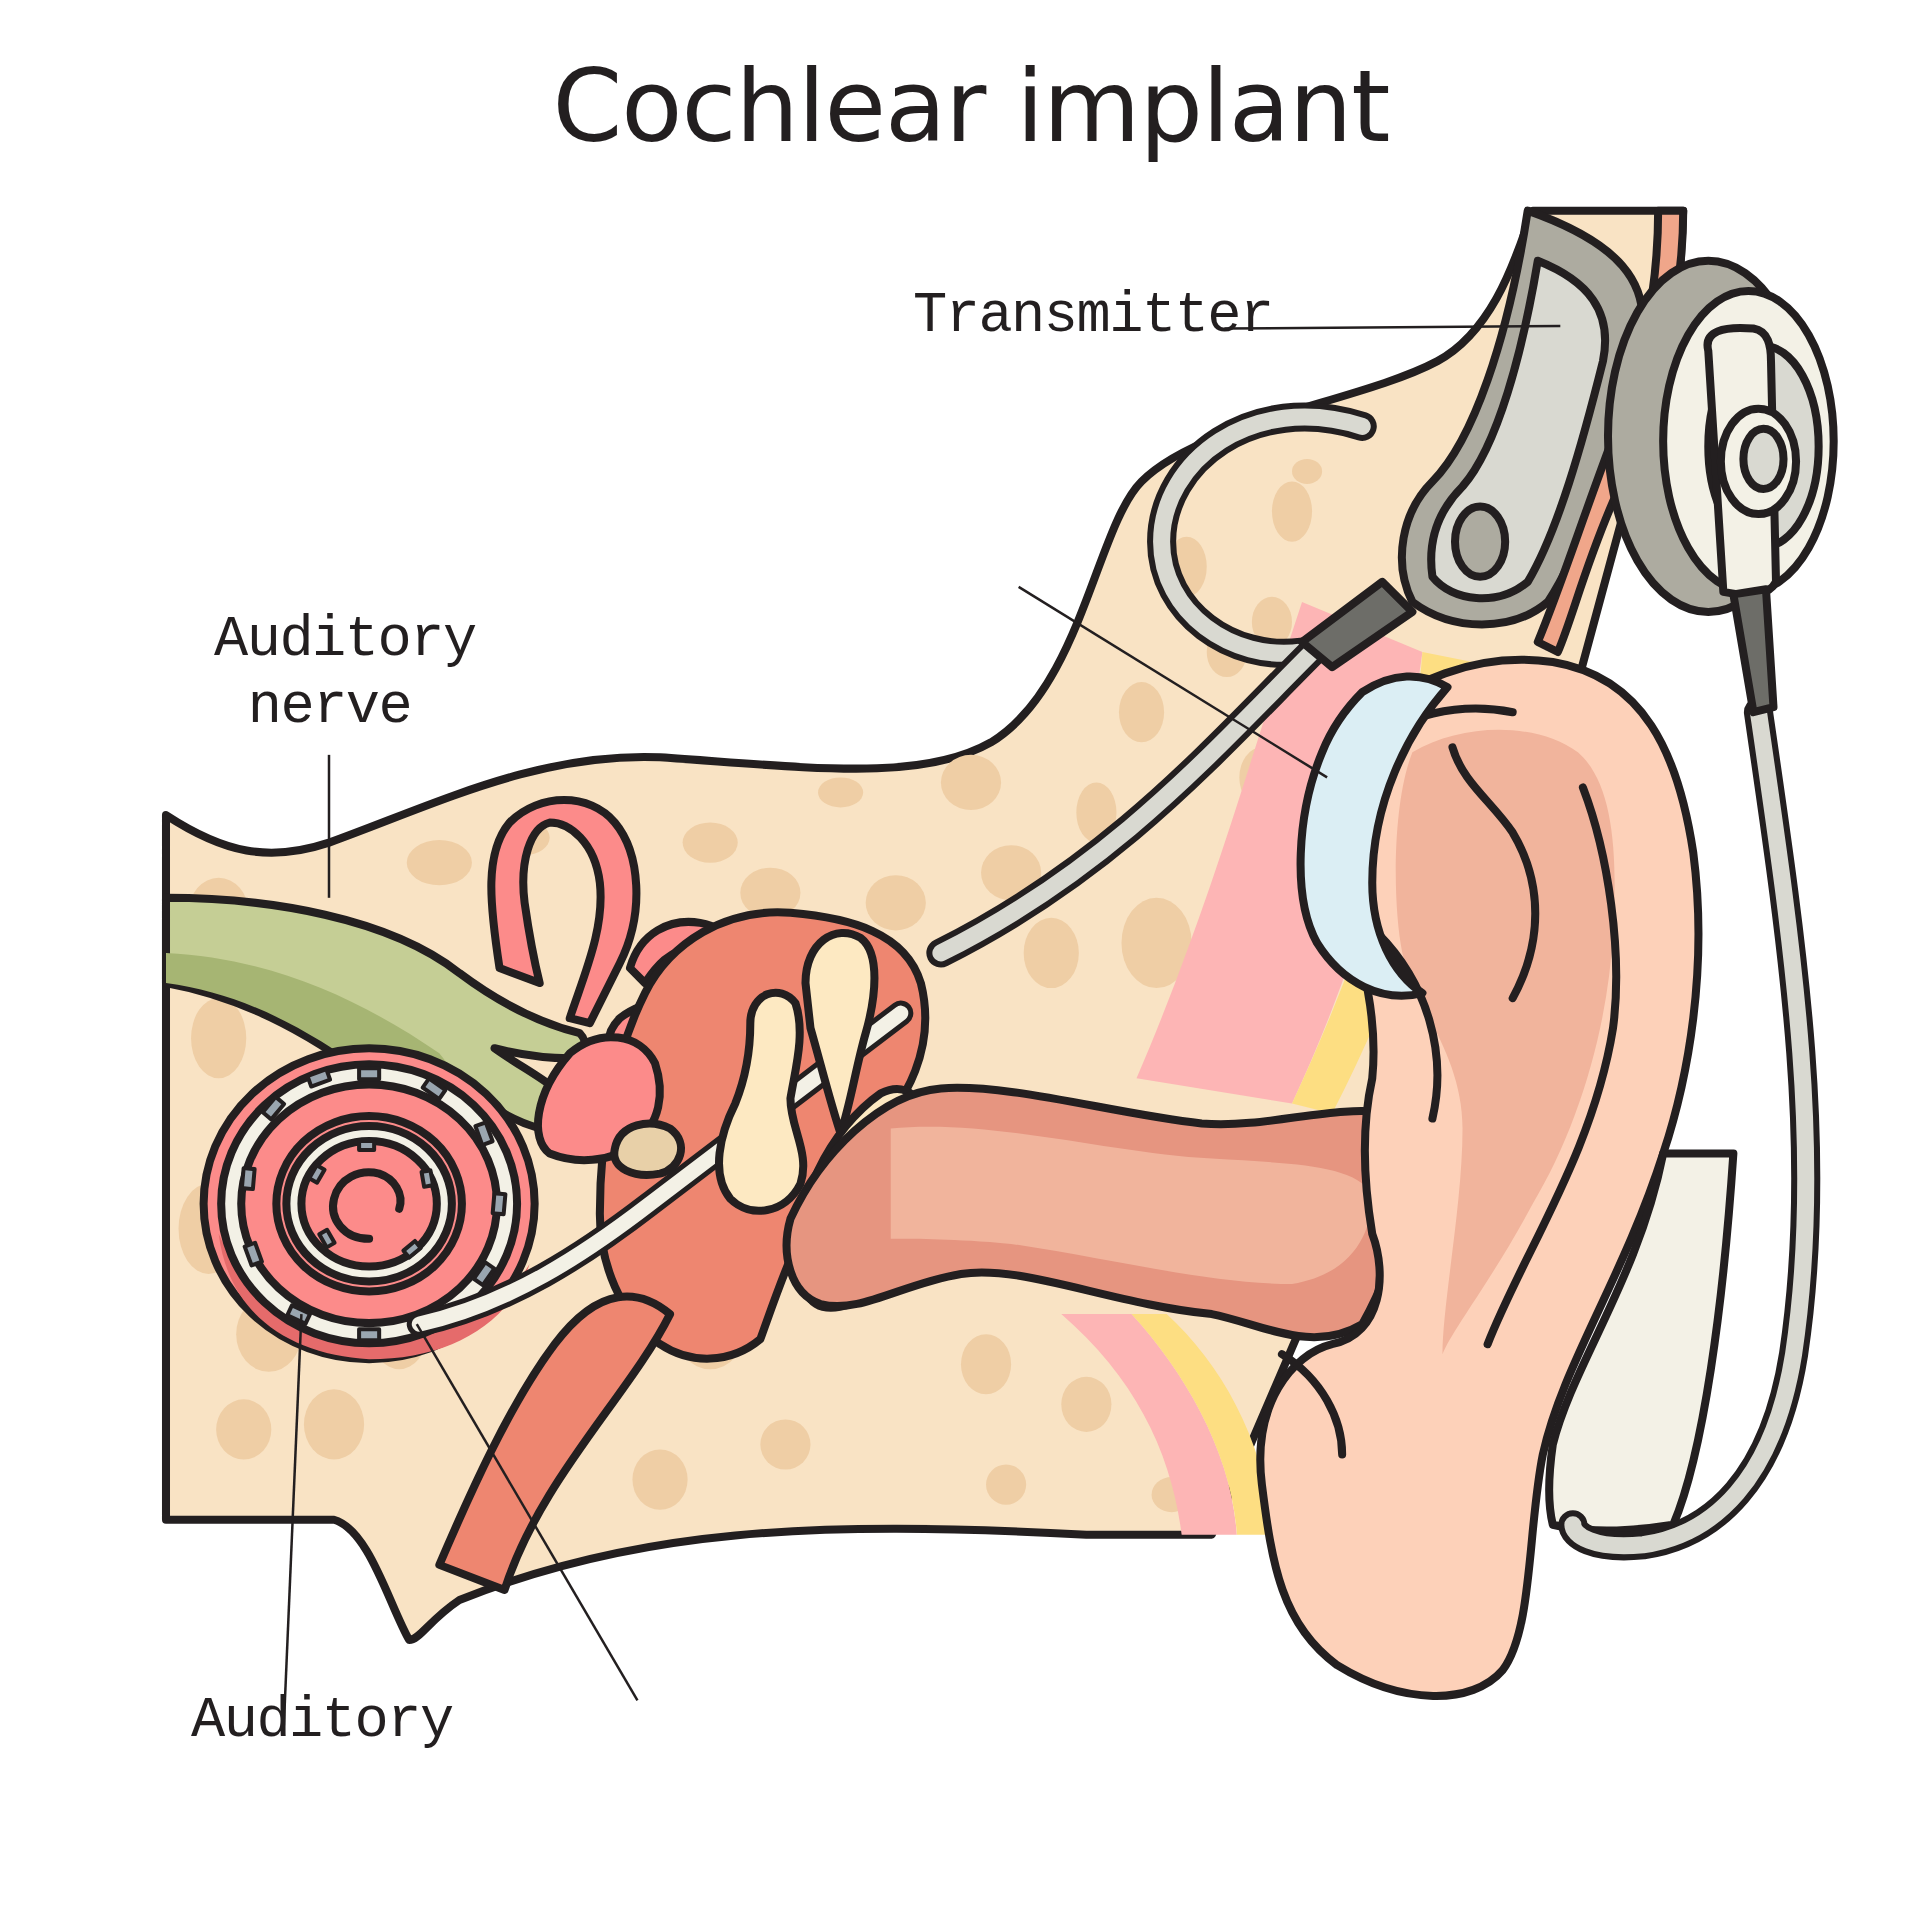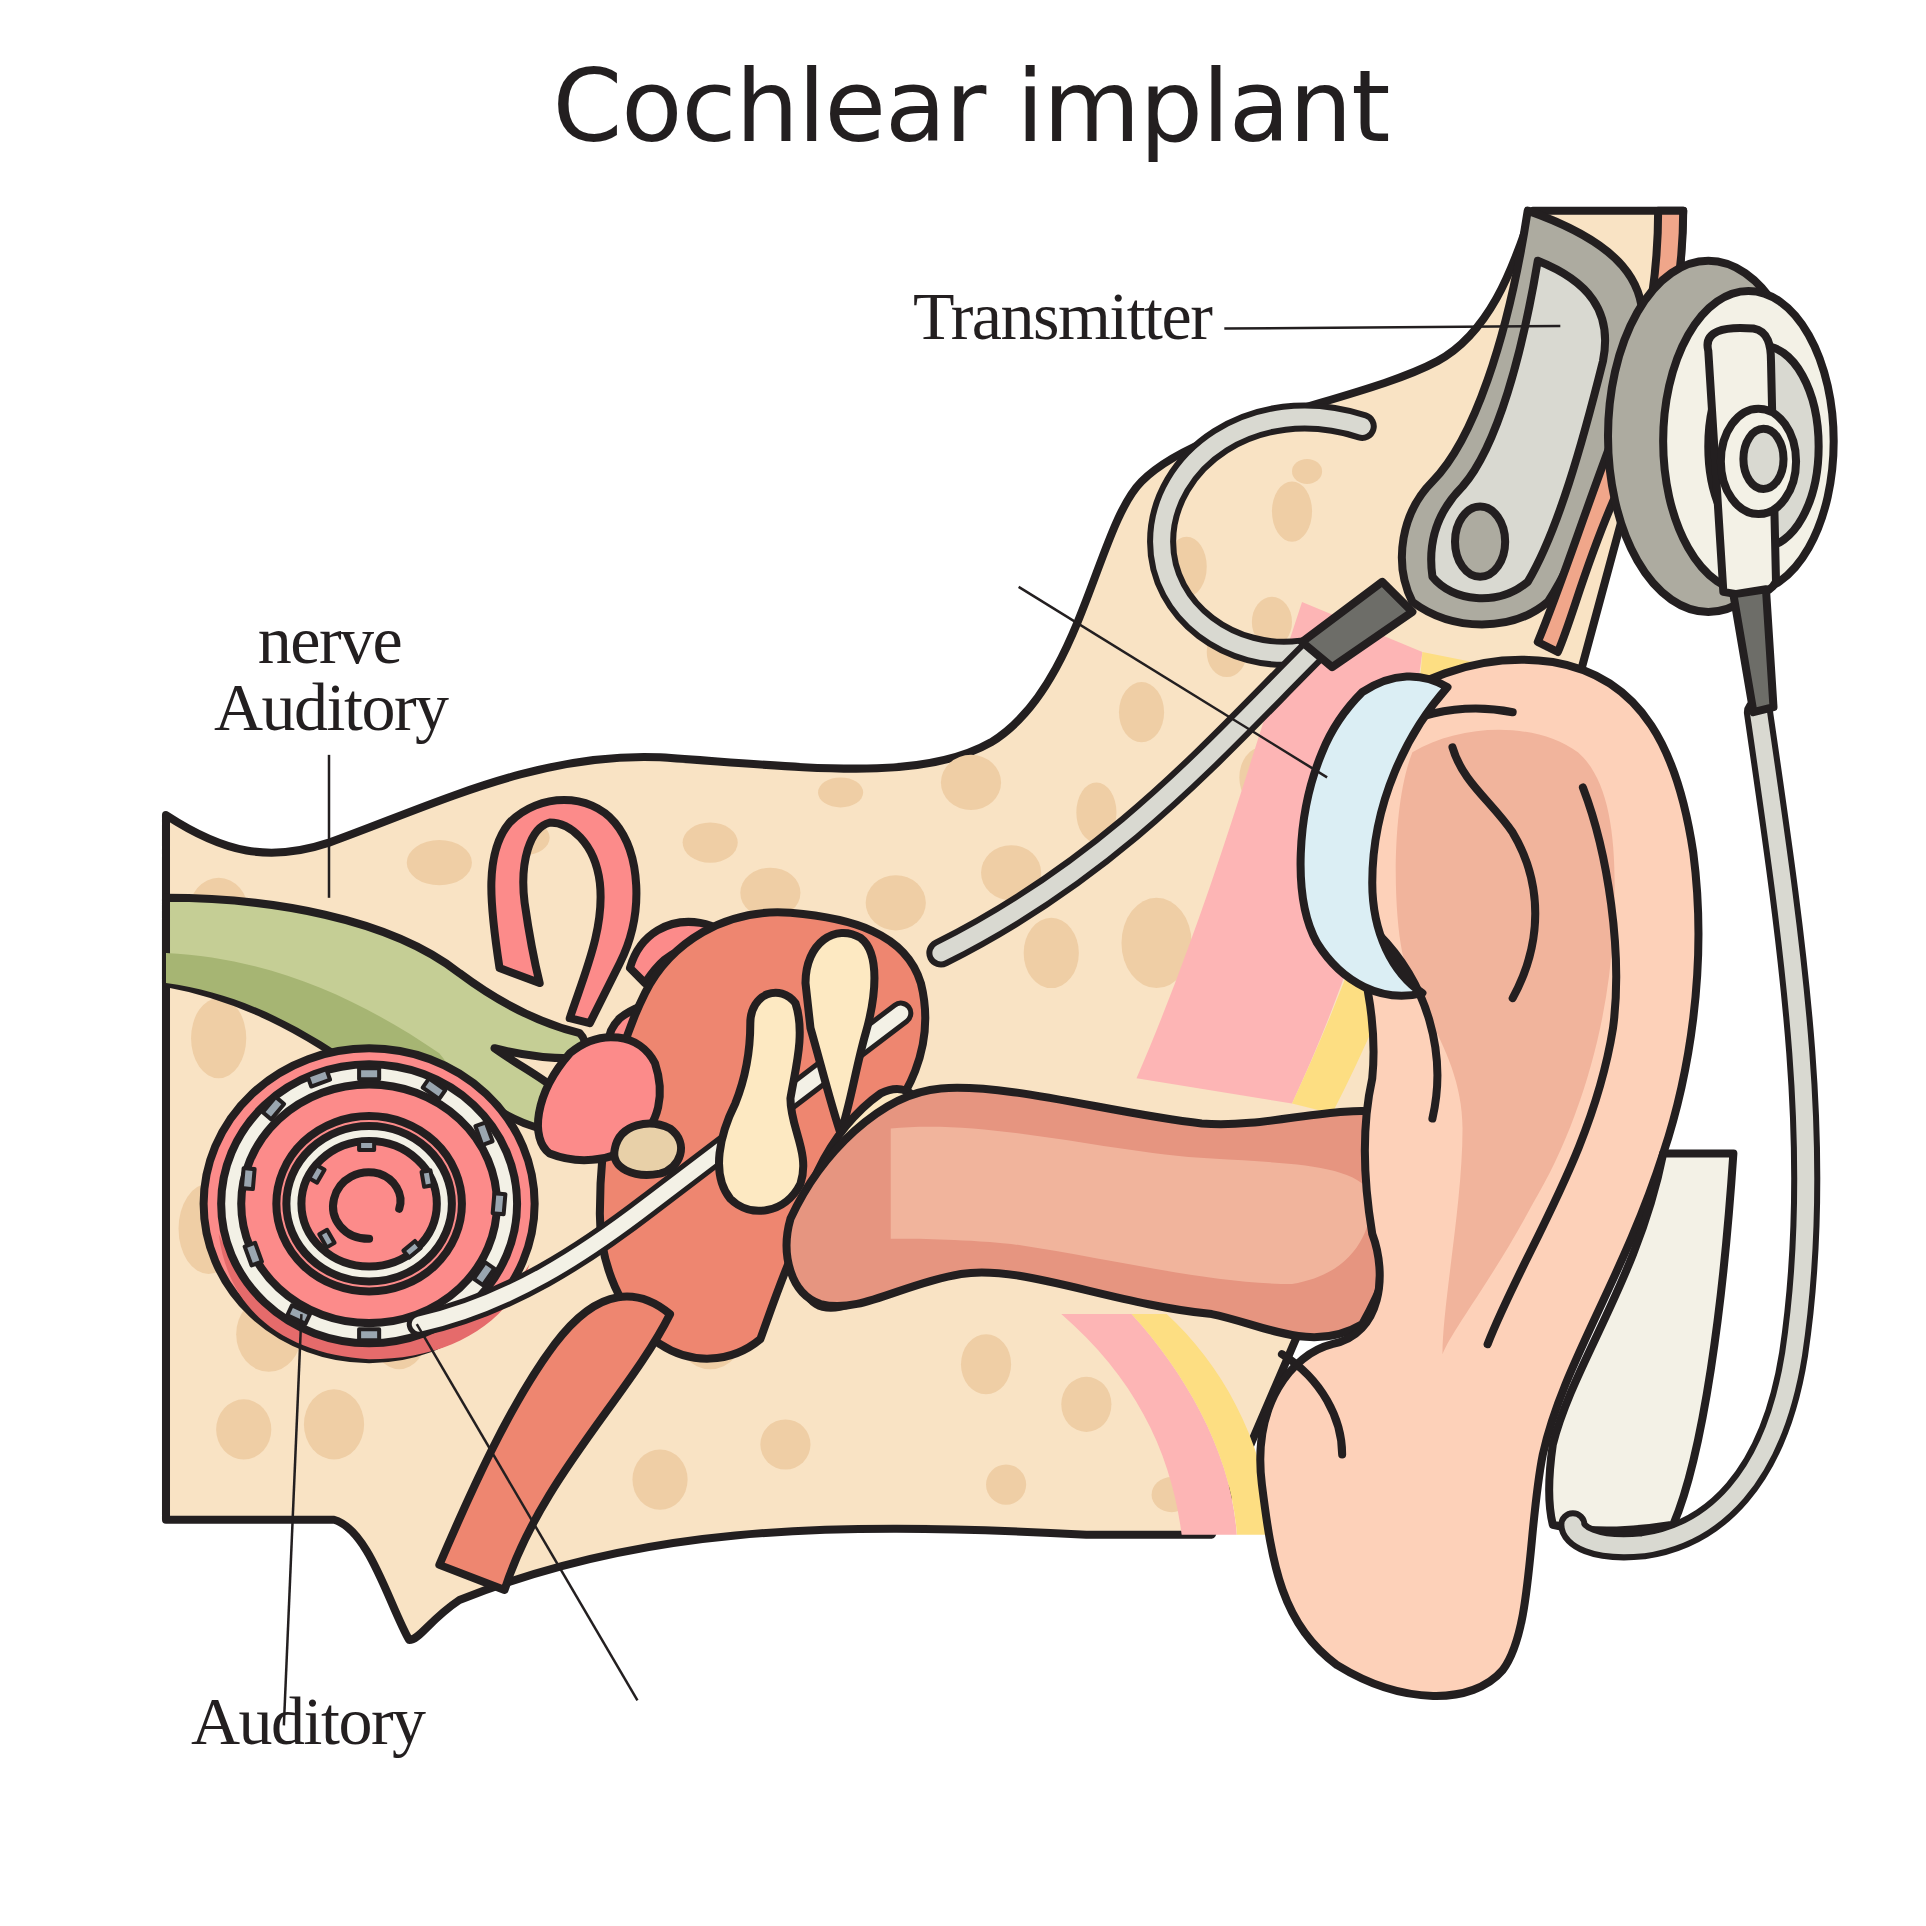--- a/index.html
+++ b/index.html
@@ -1,21 +1,21 @@
 <!DOCTYPE html>
 <html style="font-size:8px"><head>
 <meta charset="utf-8">
 <style>
   html, body { margin:0; padding:0; background:#ffffff; }
   body { width:1926px; height:1926px; position:relative; overflow:hidden; }
   #stage { position:absolute; left:8px; top:0; width:1926px; height:1926px; }
   .title { position:absolute; left:0; width:1926px; top:48px; text-align:center;
     font-family:"DejaVu Sans", sans-serif; font-size:100px; color:#231F20; letter-spacing:-1px; }
-  .label { position:absolute; font-family:Liberation Serif, serif; font-weight:300;
-    font-size:68px; color:#231F20; line-height:67px; text-align:center; white-space:nowrap; letter-spacing:-1.5px; }
+  .label { position:absolute; font-family:Liberation Mono, monospace; font-weight:300;
+    font-size:57px; color:#231F20; line-height:67px; text-align:center; white-space:nowrap; letter-spacing:-1.5px; }
 </style>
 </head>
 <body>
 
 <div id="stage">
 <svg width="1926" height="1926" viewBox="0 0 3840 3840" xmlns="http://www.w3.org/2000/svg">
   <g stroke="#231F20" stroke-width="16" stroke-linejoin="round" stroke-linecap="round">
 
     <path fill="#F9E3C4" d="M315 1625 C430 1700 520 1720 640 1680 C860 1600 1060 1500 1300 1510
          C1600 1530 1820 1560 1960 1480 C2140 1370 2170 1050 2260 960
@@ -203,20 +203,20 @@
     <line x1="815" y1="2640" x2="1255" y2="3390"></line>
   </g>
 </svg>
 
 <div class="title">Cochlear implant</div>
 
 <div class="label" style="left:905px; top:283px;">
   <span>Transmitter</span>
 </div>
 <div class="label" style="left:206px; top:607px; width:231px;">
+  <div>Auditory</div>
   <div>nerve</div>
-  <div>Auditory</div>
 </div>
 <div class="label" style="left:183px; top:1688px;">
   <span>Auditory</span>
 </div>
 </div>
 
 
 </body></html>

